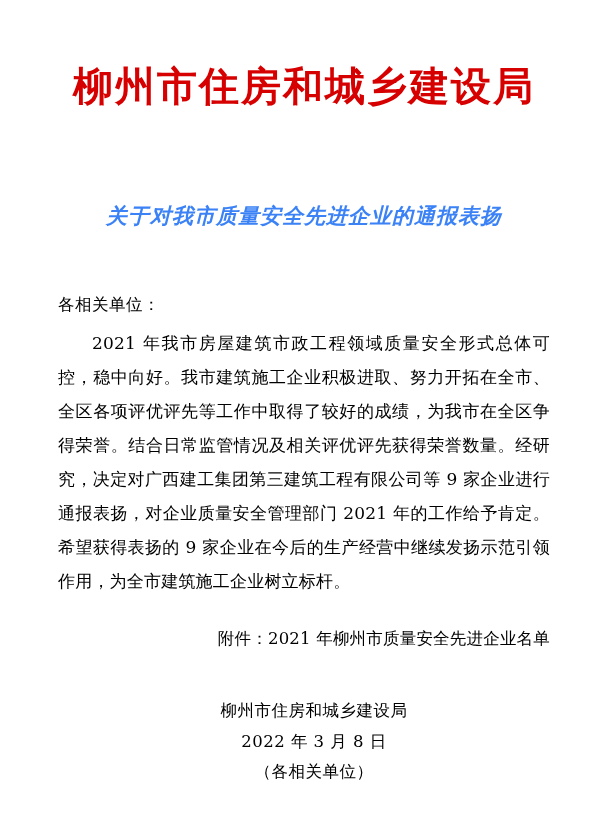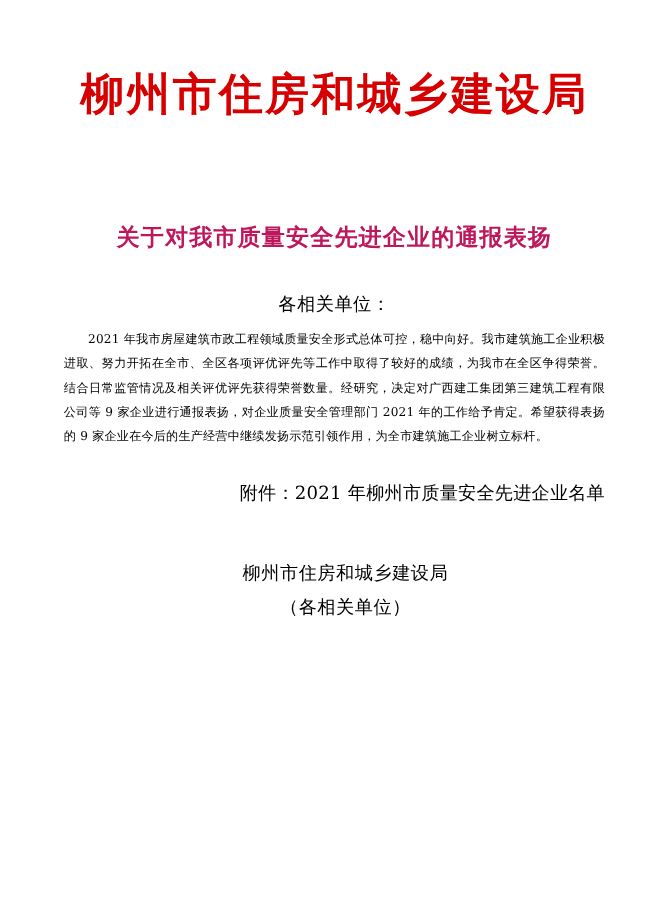--- a/index.html
+++ b/index.html
@@ -30,33 +30,33 @@
     margin-top: 62px;
     font-family: "DejaVu Serif", "Liberation Serif", serif;
     line-height: 1.2;
   }
   .doc-title {
     text-align: center;
     font-weight: bold;
     font-size: 21px;
     letter-spacing: 1px;
     margin-top: 92px;
-    color: #be185d;
+    color: #3b82f6;
+    font-style: italic;
   }
   .body-block {
     margin: 0 58px 0 58px;
   }
   .salutation {
     font-size: 16.5px;
-    margin-top: 36px;
+    margin-top: 64px;
     letter-spacing: 0.5px;
-    text-align: center;
   }
   .para {
-    font-size: 11px;
+    font-size: 17px;
     line-height: 2.0;
     text-align: justify;
     text-justify: inter-ideograph;
     text-indent: 2em;
     margin-top: 10px;
     letter-spacing: 0.2px;
   }
   .attachment {
     font-size: 16.5px;
     margin-top: 30px;
@@ -86,17 +86,18 @@
 
   <div class="body-block">
     <div class="salutation">各相关单位：</div>
 
     <div class="para">2021 年我市房屋建筑市政工程领域质量安全形式总体可控，稳中向好。我市建筑施工企业积极进取、努力开拓在全市、全区各项评优评先等工作中取得了较好的成绩，为我市在全区争得荣誉。结合日常监管情况及相关评优评先获得荣誉数量。经研究，决定对广西建工集团第三建筑工程有限公司等 9 家企业进行通报表扬，对企业质量安全管理部门 2021 年的工作给予肯定。希望获得表扬的 9 家企业在今后的生产经营中继续发扬示范引领作用，为全市建筑施工企业树立标杆。</div>
 
     <div class="attachment">附件：2021 年柳州市质量安全先进企业名单</div>
 
     <div class="signature">
       <div class="sig-line">柳州市住房和城乡建设局</div>
+      <div class="sig-line">2022 年 3 月 8 日</div>
       <div class="sig-line">（各相关单位）</div>
     </div>
   </div>
 
 </div>
 
 </body></html>

